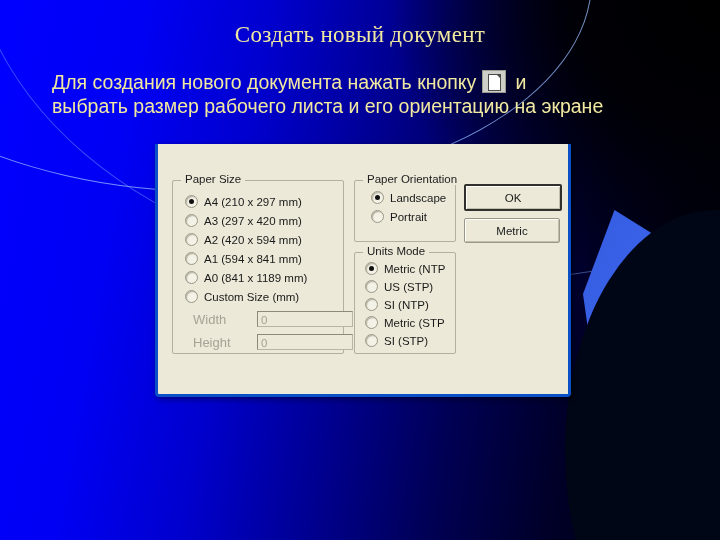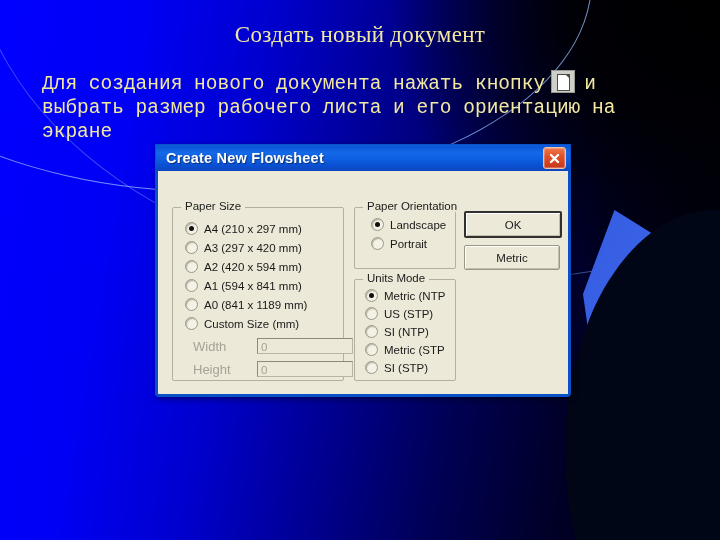--- a/index.html
+++ b/index.html
@@ -94,24 +94,24 @@
     top: 22px;
     width: 720px;
     text-align: center;
     font-family: "Liberation Serif", serif;
     font-size: 23px;
     color: #f2e9a0;
     letter-spacing: 0.3px;
   }
   .slide-body {
     position: absolute;
-    left: 42px;
+    left: 52px;
     top: 70px;
     width: 640px;
-    font-family: Liberation Mono, monospace;
+    font-family: Liberation Sans, sans-serif;
     font-size: 19.5px;
     line-height: 24px;
     color: #f2e9a0;
   }
   .inline-doc-icon {
     display: inline-block;
     vertical-align: -4px;
     width: 22px;
     height: 21px;
     margin: 0 9px 0 6px;
@@ -332,28 +332,20 @@
   <div class="slide-body">
     <span>Для создания нового документа нажать кнопку</span><span class="inline-doc-icon">
       <span class="page"></span>
       <span class="fold"></span>
     </span><span>и</span>
     <div>выбрать размер рабочего листа и его ориентацию на экране</div>
   </div>
 
   <div class="dialog">
 
-    <div class="titlebar">
-      <span class="titlebar-text">Create New Flowsheet</span>
-      <span class="close-btn">
-        <svg width="13" height="13" viewBox="0 0 13 13" aria-hidden="true">
-          <path d="M3 3 L10 10 M10 3 L3 10" stroke="#ffffff" stroke-width="2.4" stroke-linecap="round"></path>
-        </svg>
-      </span>
-    </div>
 
     <div class="dlg-body">
 
       <div class="groupbox" id="gb-paper-size">
         <span class="legend">Paper Size</span>
 
         <div class="radio-row ps0">
           <span class="radio checked"></span>
           <span>A4 (210 x 297 mm)</span>
         </div>

